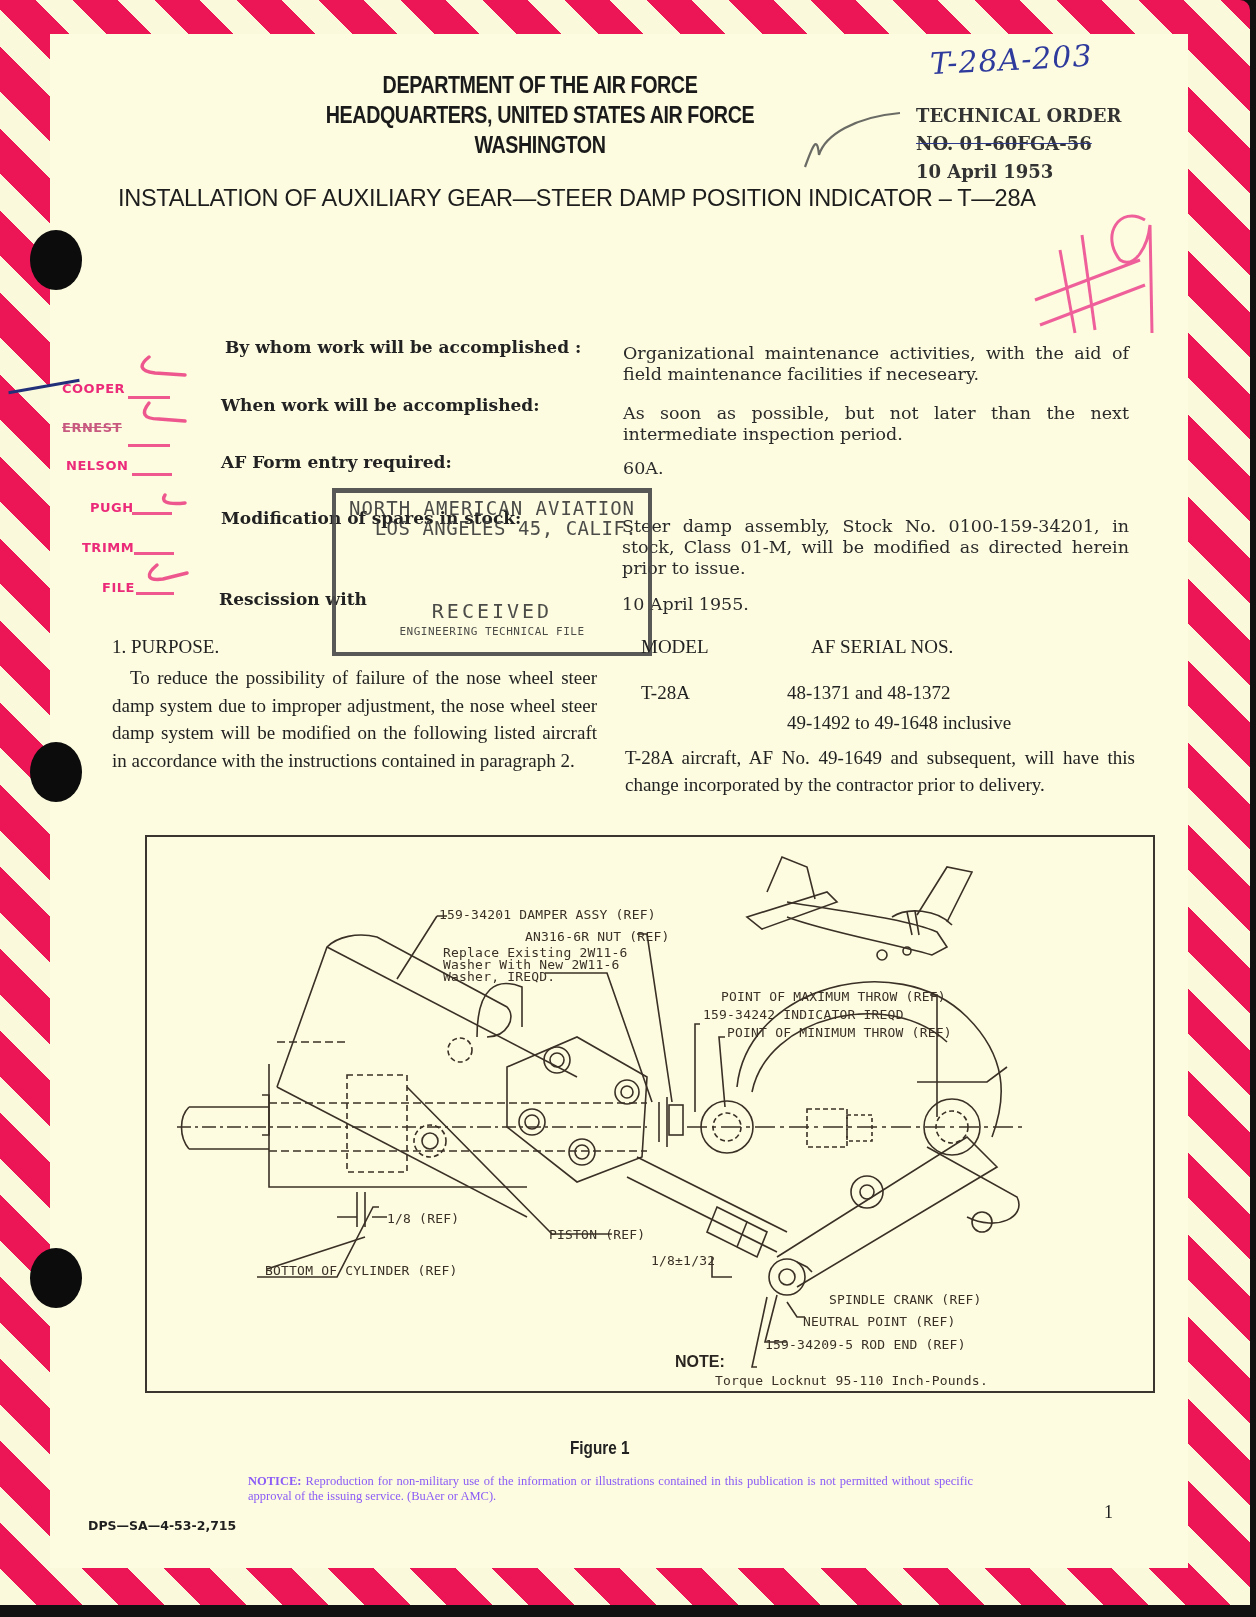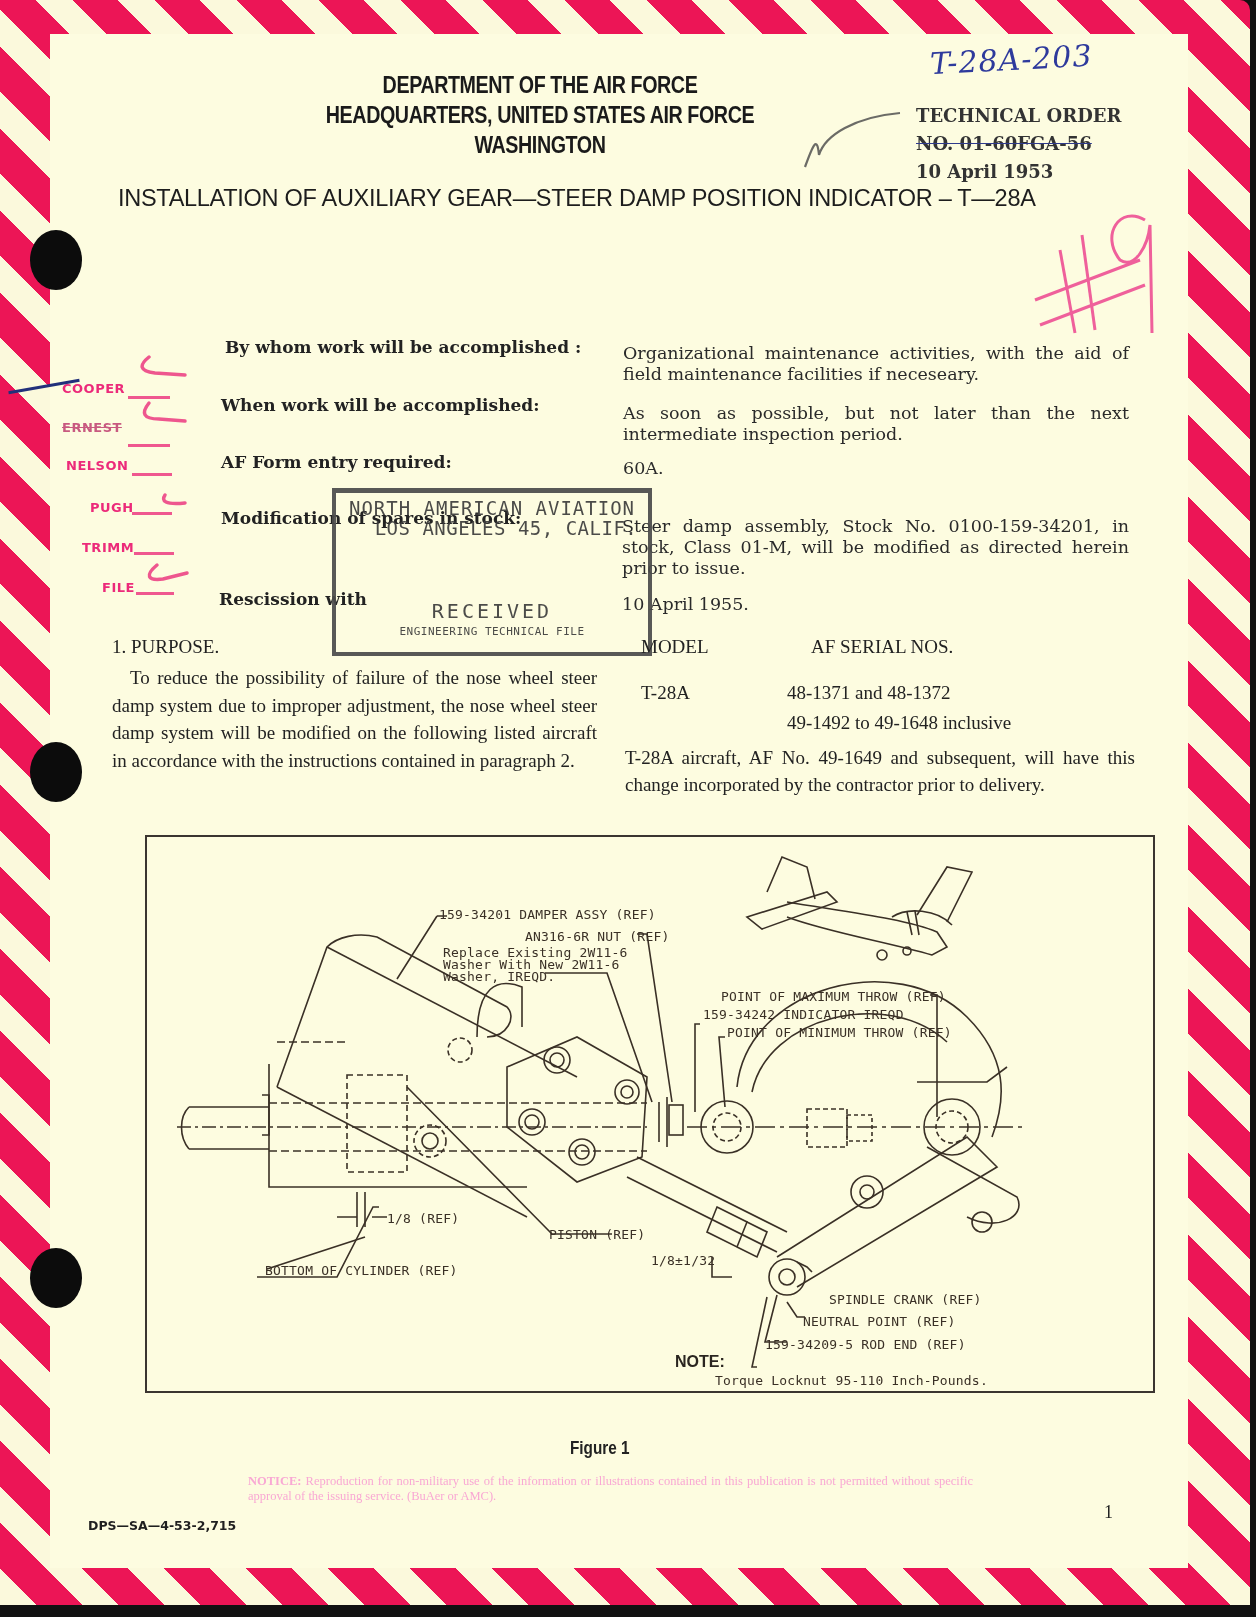--- a/index.html
+++ b/index.html
@@ -39,21 +39,21 @@
   .purpose-body { left: 112px; top: 664px; width: 485px; font-family: "Liberation Serif", serif; font-size: 19px; line-height: 27.5px; color: #222; text-align: justify; }
   .model-table { left: 625px; top: 636px; width: 510px; font-family: "Liberation Serif", serif; font-size: 19px; color: #222; }
   .model-row { position: absolute; white-space: nowrap; }
   .subseq { left: 625px; top: 744px; width: 510px; font-family: "Liberation Serif", serif; font-size: 19px; line-height: 27px; color: #222; text-align: justify; }
 
   .figure-frame { left: 145px; top: 835px; width: 1010px; height: 558px; border: 2px solid #3b3530; }
   .callout { position: absolute; font-family: "DejaVu Sans Mono", monospace; font-size: 13px; color: #3a3026; white-space: nowrap; letter-spacing: 0.2px; }
   .note-head { font-family: "Liberation Sans", sans-serif; font-weight: bold; font-size: 16px; color: #2a2520; }
 
   .fig-caption { left: 570px; top: 1438px; font-family: "Liberation Sans", sans-serif; font-weight: bold; font-size: 18px; color: #222; transform: scaleX(0.85); transform-origin: left; }
-  .notice { left: 248px; top: 1474px; width: 725px; font-family: "Liberation Serif", serif; font-size: 12.5px; line-height: 15px; color: #f9a8d4; text-align: justify; }
+  .notice { left: 248px; top: 1474px; width: 725px; font-family: "Liberation Serif", serif; font-size: 12.5px; line-height: 15px; color: #8b5cf6; text-align: justify; }
   .notice b { font-weight: bold; }
   .dps { left: 88px; top: 1518px; font-family: "DejaVu Sans", sans-serif; font-weight: bold; font-size: 12.5px; color: #1f1f1f; }
   .pagenum { left: 1104px; top: 1502px; font-family: "Liberation Serif", serif; font-size: 18px; color: #222; }
 </style>
 </head>
 <body>
 
 <div class="page">
   <div class="paper"></div>
 </div>

